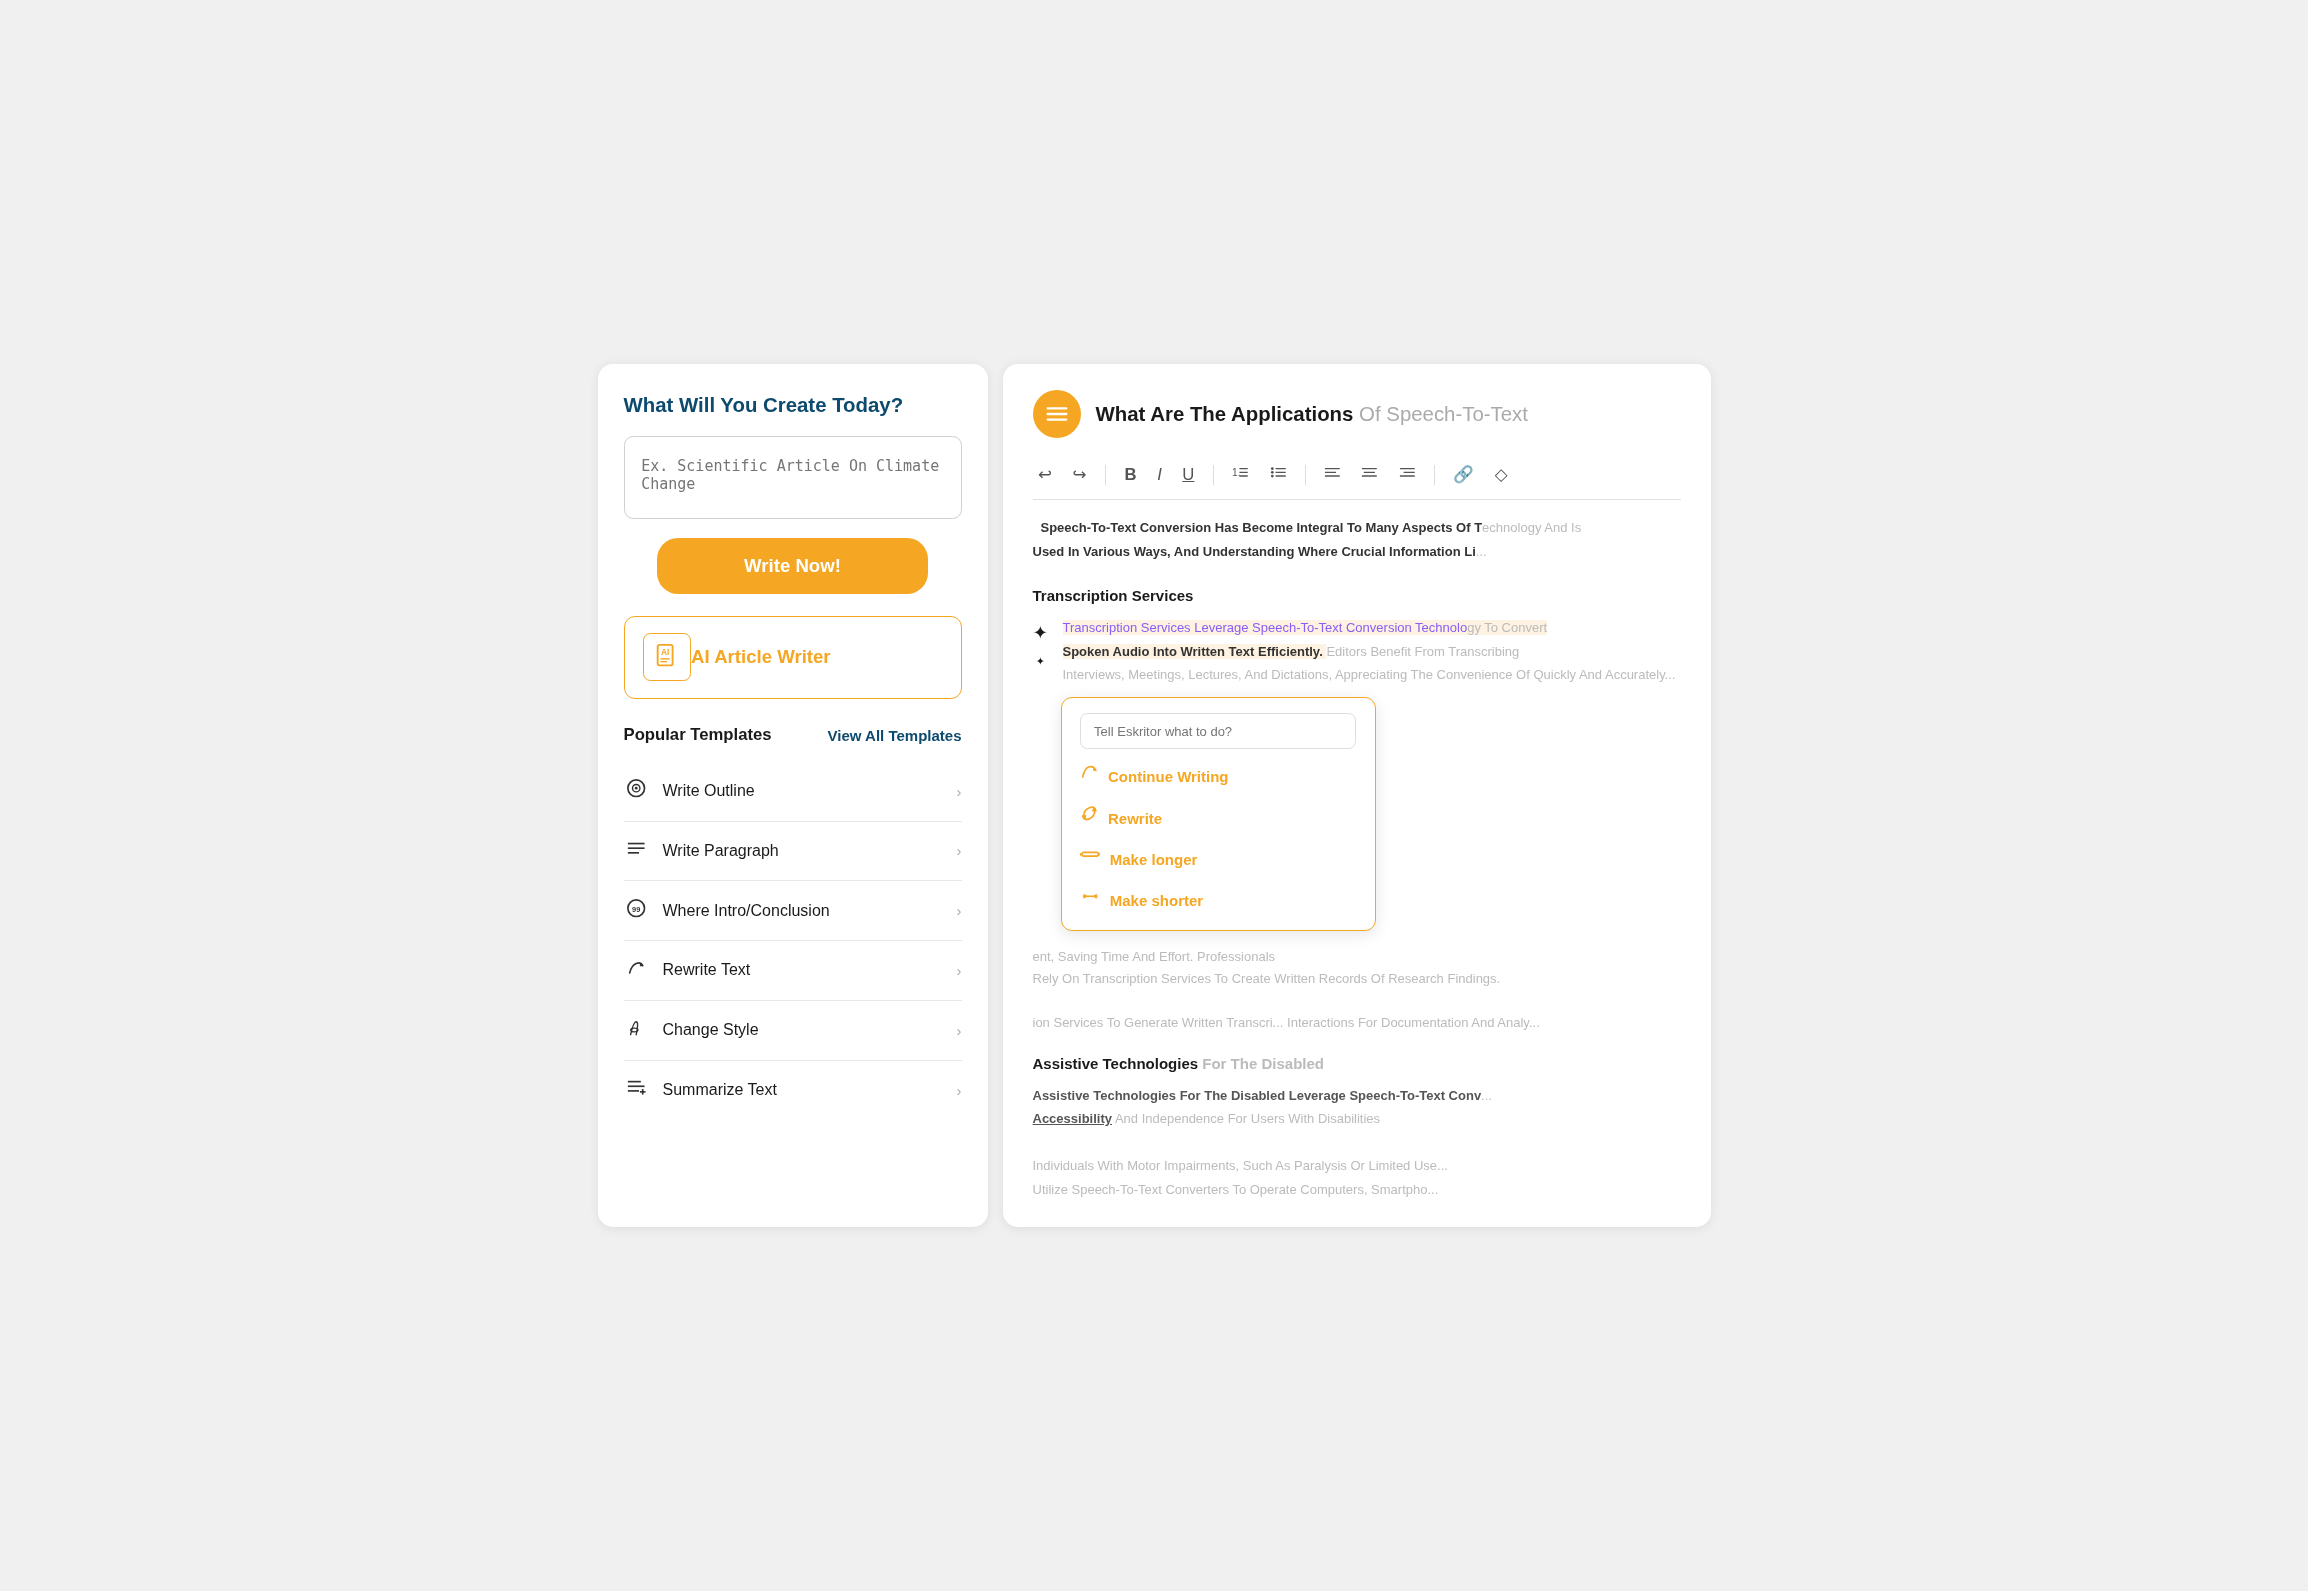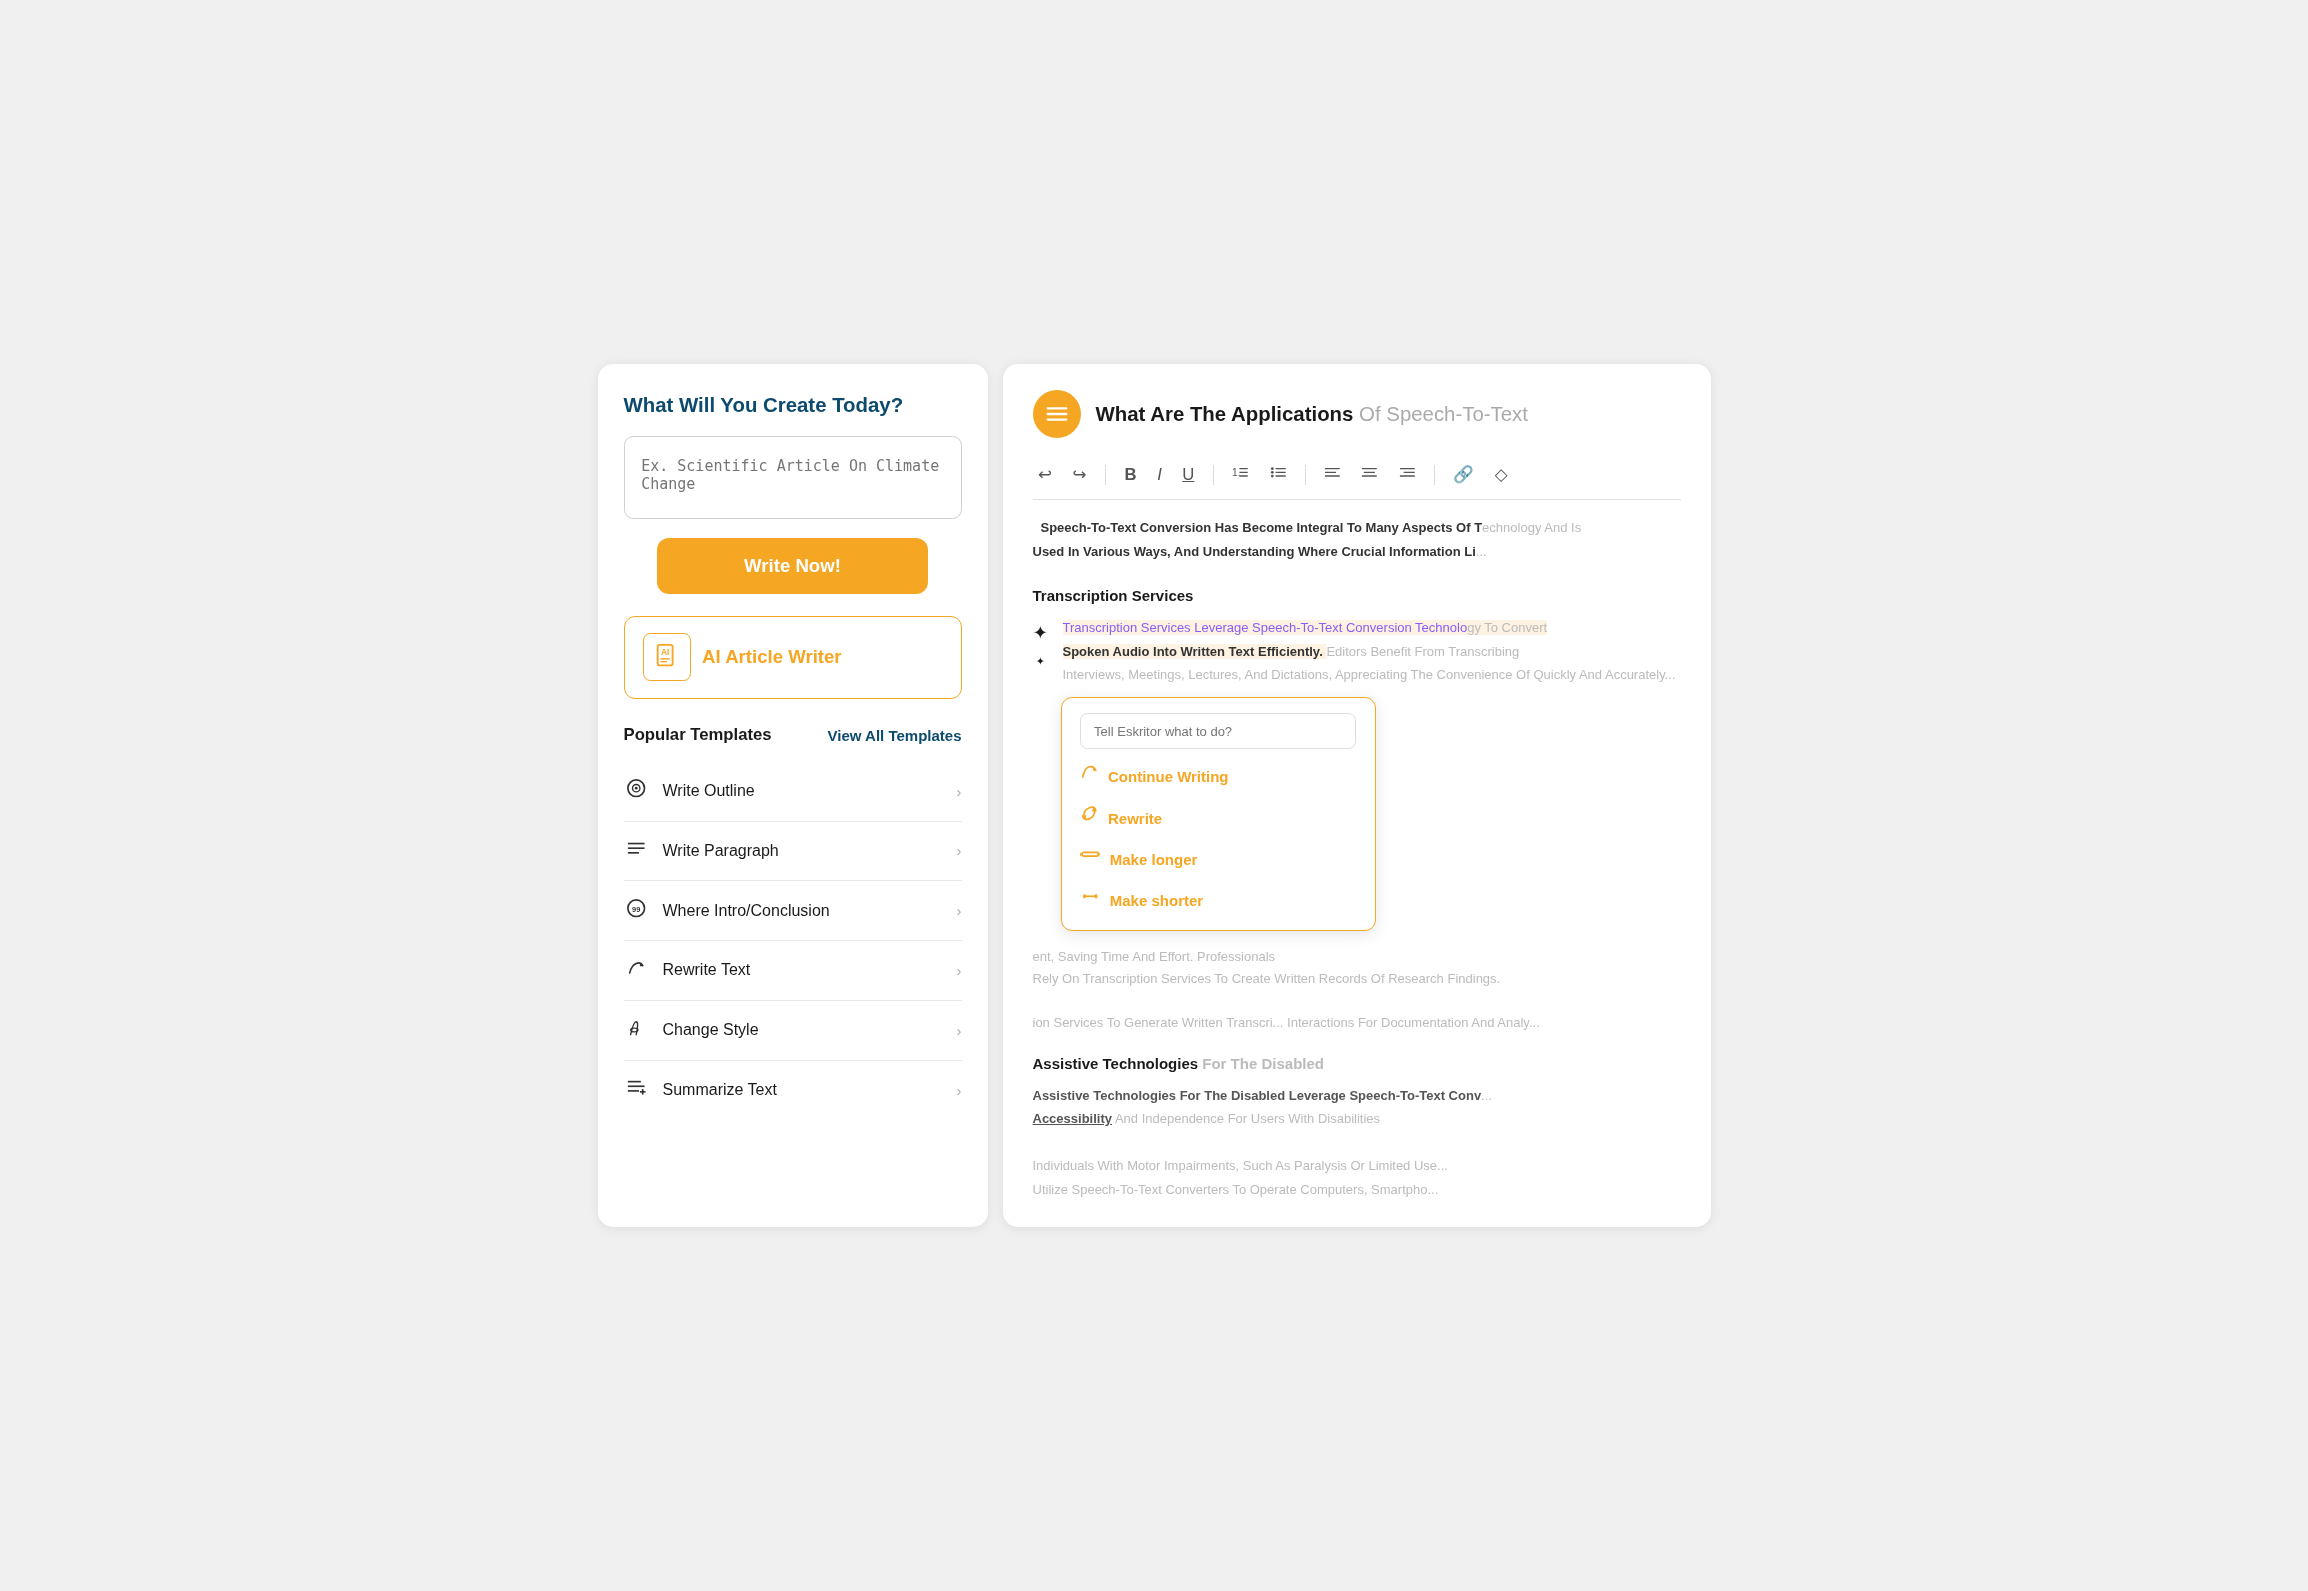--- a/index.html
+++ b/index.html
@@ -42,36 +42,36 @@
       color: #aaa;
       outline: none;
       margin-bottom: 16.7px;
       resize: none;
       height: 83px;
     }
     .write-btn {
       background: #f5a623;
       color: #fff;
       border: none;
-      border-radius: 12px;
+      border-radius: 21px;
       padding: 16.7px 0;
       width: 80%;
       font-size: 18.6px;
       font-weight: 700;
       cursor: pointer;
       display: block;
       margin: 0 auto 22px auto;
     }
     .ai-writer-card {
       border: 1.9px solid #f5a623;
       border-radius: 11px;
       padding: 16.7px 18.6px;
       display: flex;
       align-items: center;
-      gap: 11px;
+      gap: 0;
       margin-bottom: 26px;
       cursor: pointer;
     }
     .ai-icon-box {
       background: #fff;
       border: 1.9px solid #f5a623;
       border-radius: 7.4px;
       width: 48px;
       height: 48px;
       display: flex;

